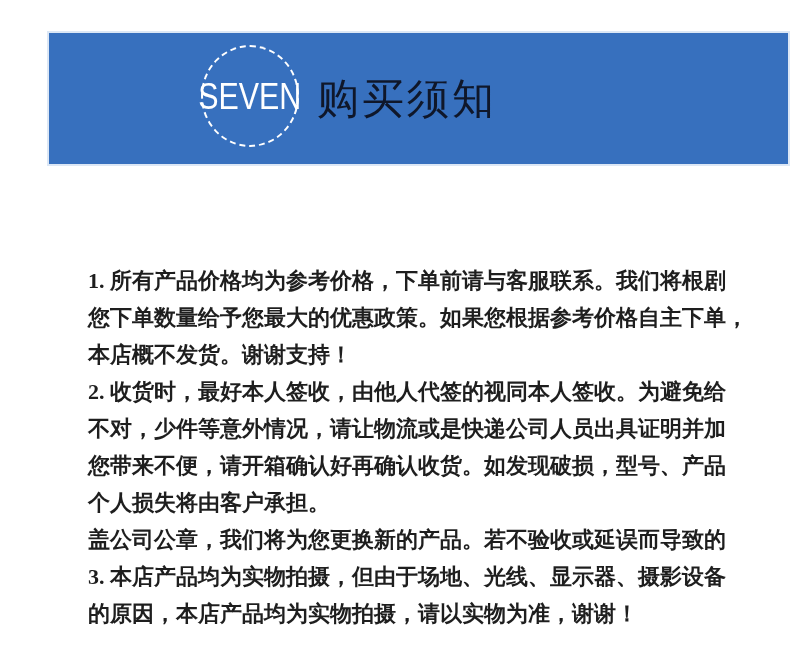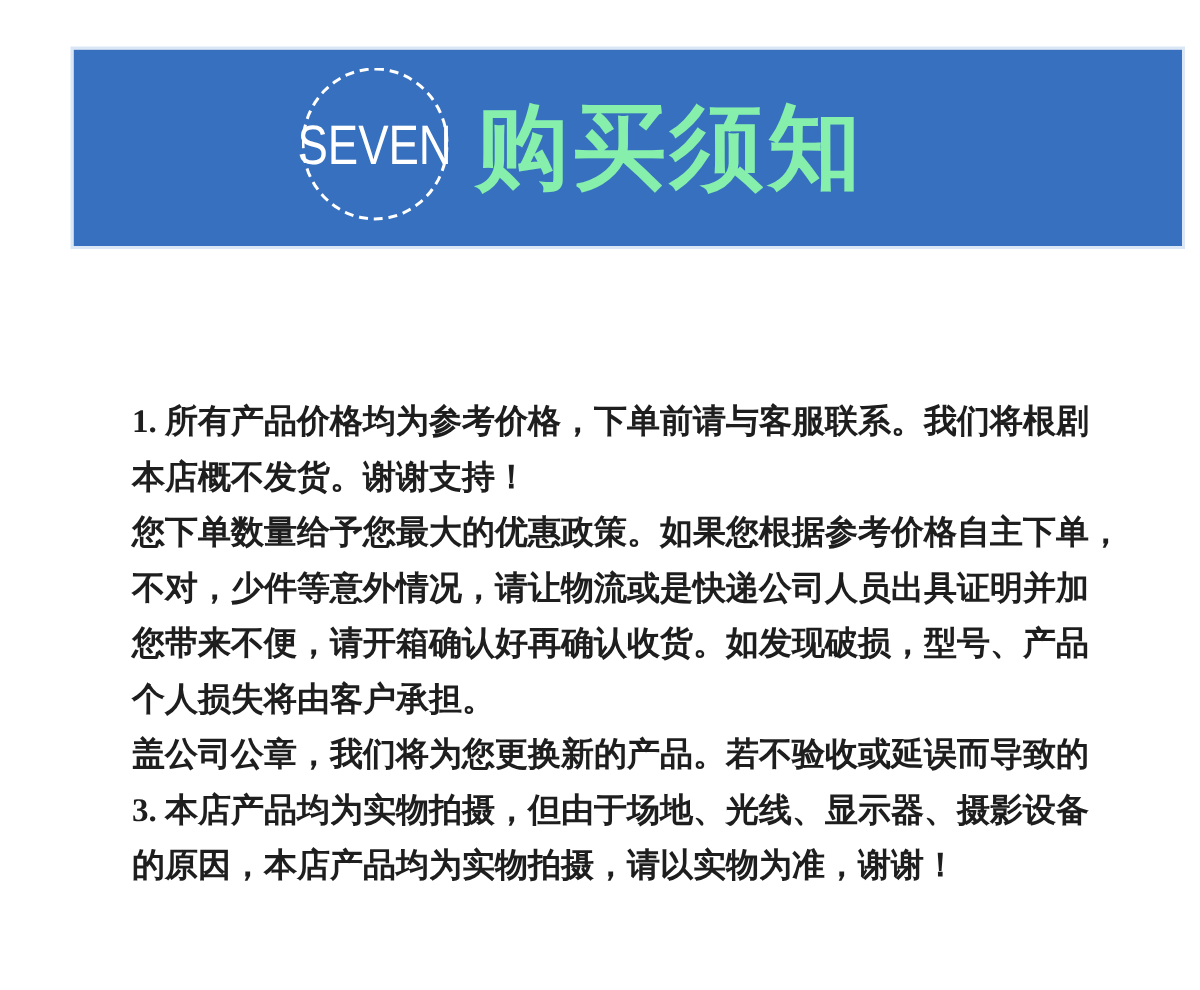--- a/index.html
+++ b/index.html
@@ -41,25 +41,25 @@
   .brand {
     font-family: "Liberation Sans", "DejaVu Sans", sans-serif;
     font-size: 37px;
     line-height: 1;
     color: #ffffff;
     white-space: nowrap;
     transform: scaleX(0.82);
   }
   .banner-title {
     margin-left: 18px;
-    color: #86efac;
-    font-size: 62px;
+    color: #0f172a;
+    font-size: 42px;
     line-height: 1;
     letter-spacing: 3px;
-    font-weight: 700;
+    font-weight: 400;
     white-space: nowrap;
   }
   .notice {
     position: absolute;
     left: 88px;
     top: 245px;
     color: #1e1e1e;
     font-size: 22px;
     line-height: 37px;
     font-weight: 700;
@@ -76,24 +76,25 @@
 <div class="banner">
   <div class="badge">
     <span class="brand">SEVEN</span>
   </div>
   <div class="banner-title">购买须知</div>
 </div>
 
 <div class="notice">
   <div>
     <div class="notice-line">1. 所有产品价格均为参考价格，下单前请与客服联系。我们将根剧</div>
+    <div class="notice-line">您下单数量给予您最大的优惠政策。如果您根据参考价格自主下单，</div>
     <div class="notice-line">本店概不发货。谢谢支持！</div>
-    <div class="notice-line">您下单数量给予您最大的优惠政策。如果您根据参考价格自主下单，</div>
   </div>
   <div>
+    <div class="notice-line">2. 收货时，最好本人签收，由他人代签的视同本人签收。为避免给</div>
     <div class="notice-line">不对，少件等意外情况，请让物流或是快递公司人员出具证明并加</div>
     <div class="notice-line">您带来不便，请开箱确认好再确认收货。如发现破损，型号、产品</div>
     <div class="notice-line">个人损失将由客户承担。</div>
     <div class="notice-line">盖公司公章，我们将为您更换新的产品。若不验收或延误而导致的</div>
   </div>
   <div>
     <div class="notice-line">3. 本店产品均为实物拍摄，但由于场地、光线、显示器、摄影设备</div>
     <div class="notice-line">的原因，本店产品均为实物拍摄，请以实物为准，谢谢！</div>
   </div>
 </div>

